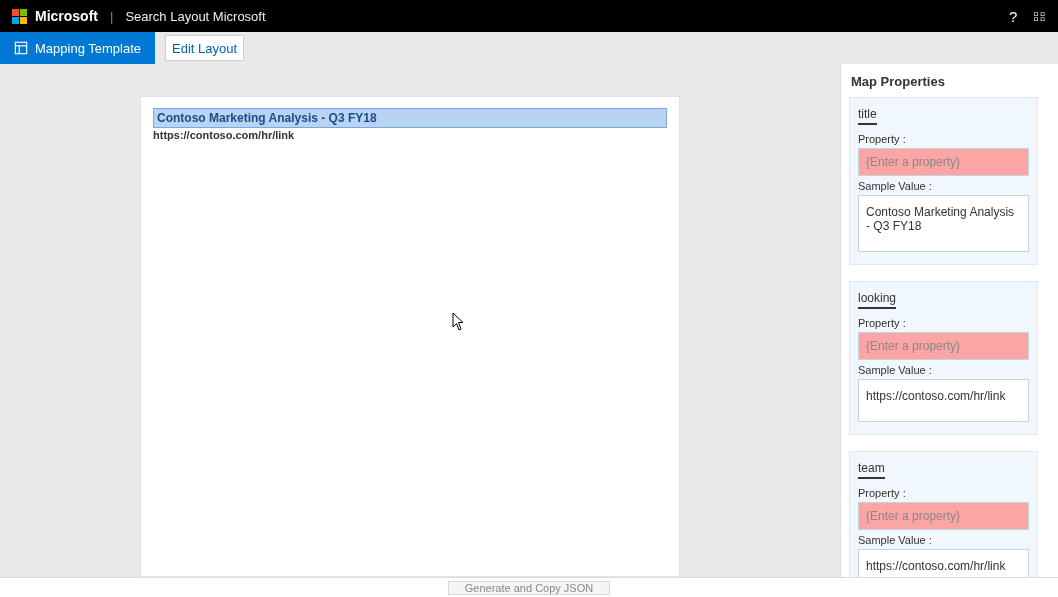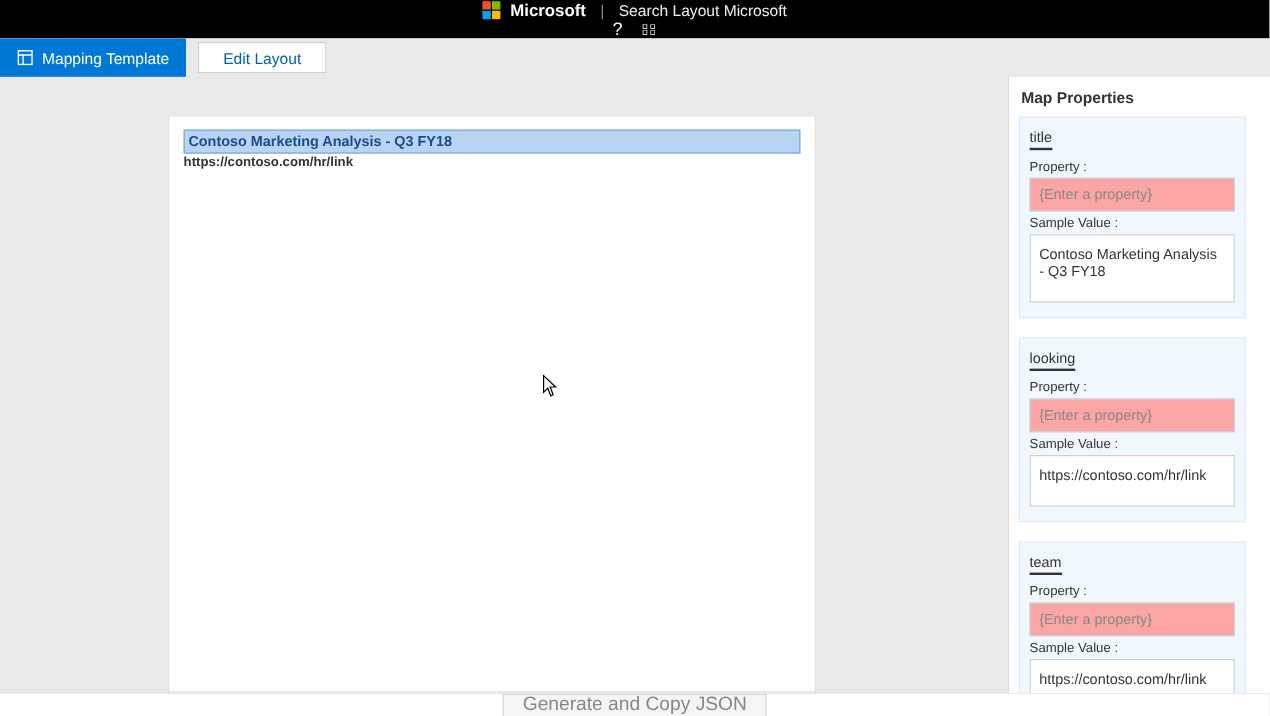--- a/index.html
+++ b/index.html
@@ -13,21 +13,20 @@
       color: #333;
     }
     .topbar {
       background: #000;
       color: #fff;
       height: 32px;
       display: flex;
       align-items: center;
       padding: 0 12px;
       justify-content: space-between;
-      flex-direction: column;
     }
     .topbar-left { display: flex; align-items: center; gap: 8px; }
     .ms-logo { display: flex; gap: 1px; flex-wrap: wrap; width: 15px; height: 15px; }
     .ms-logo span { width: 7px; height: 7px; }
     .ms-logo span:nth-child(1){ background:#f25022;}
     .ms-logo span:nth-child(2){ background:#7fba00;}
     .ms-logo span:nth-child(3){ background:#00a4ef;}
     .ms-logo span:nth-child(4){ background:#ffb900;}
     .brand { font-weight: 600; font-size: 14px; }
     .divider-v { color: #888; margin: 0 4px; font-size: 13px;}
@@ -49,21 +48,21 @@
       padding: 0 14px;
       font-size: 13px;
       cursor: pointer;
       gap: 7px;
     }
     .tab-icon svg { width:14px; height:14px; display:block; }
     .edit-layout-btn {
       background: #fff;
       border: 1px solid #d0d0d0;
       color: #0062b1;
-      padding: 0 20px;
+      padding: 0 6px;
       font-size: 13px;
       margin: 3px 0 3px 10px;
       cursor: pointer;
       display:flex; align-items:center;justify-content:center;
     }
     .workspace {
       display: flex;
       height: calc(100% - 32px - 32px - 20px);
     }
     .canvas {
@@ -153,21 +152,21 @@
       bottom: 0; left:0; right:0;
       height: 20px;
       background: #fff;
       border-top: 1px solid #ddd;
       display:flex; justify-content:center; align-items:center;
     }
     .gen-btn {
       background: #f5f5f5;
       border: 1px solid #d9d9d9;
       color: #888;
-      font-size: 16px;
+      font-size: 11px;
       padding: 0 16px;
       cursor: pointer;
     }
     .side-panel::-webkit-scrollbar { width: 10px;}
     .side-panel::-webkit-scrollbar-thumb { background:#cfcfcf; }
   </style>
 </head>
 <body>
 
 <div class="topbar">

